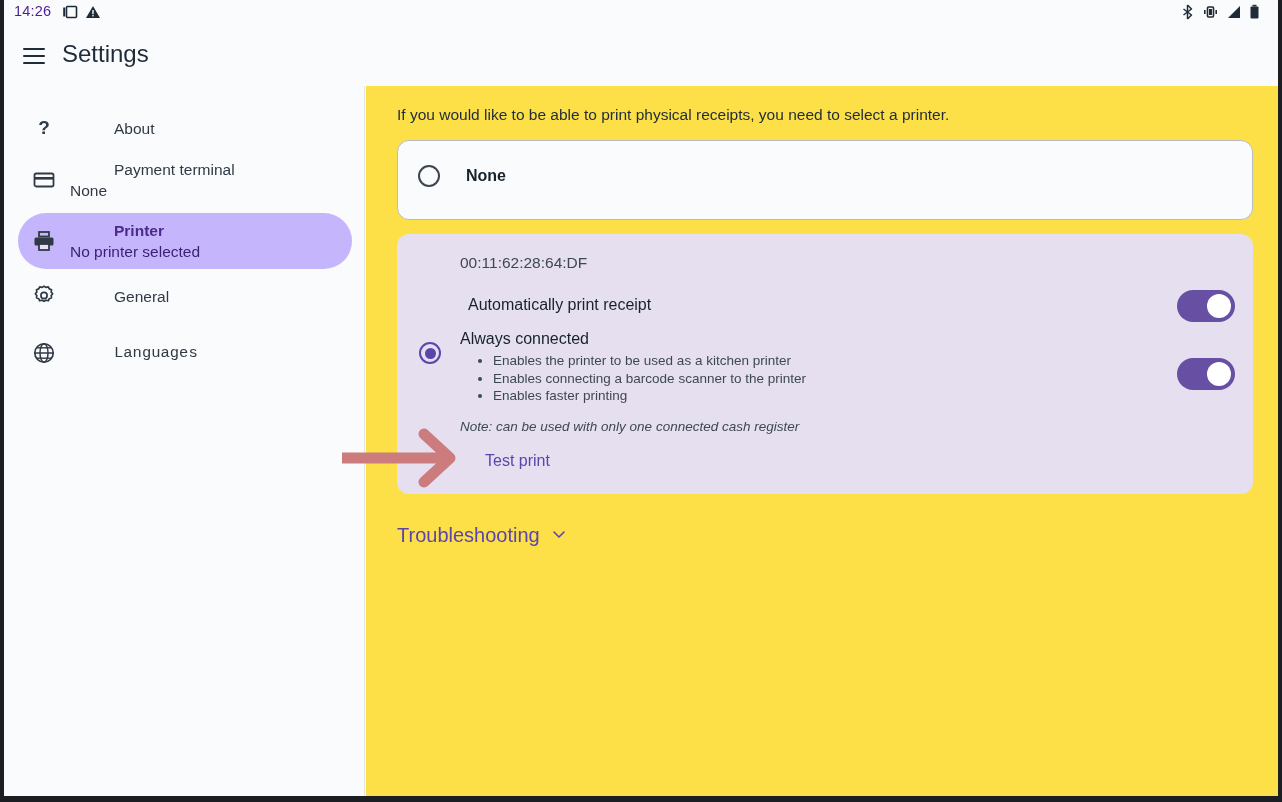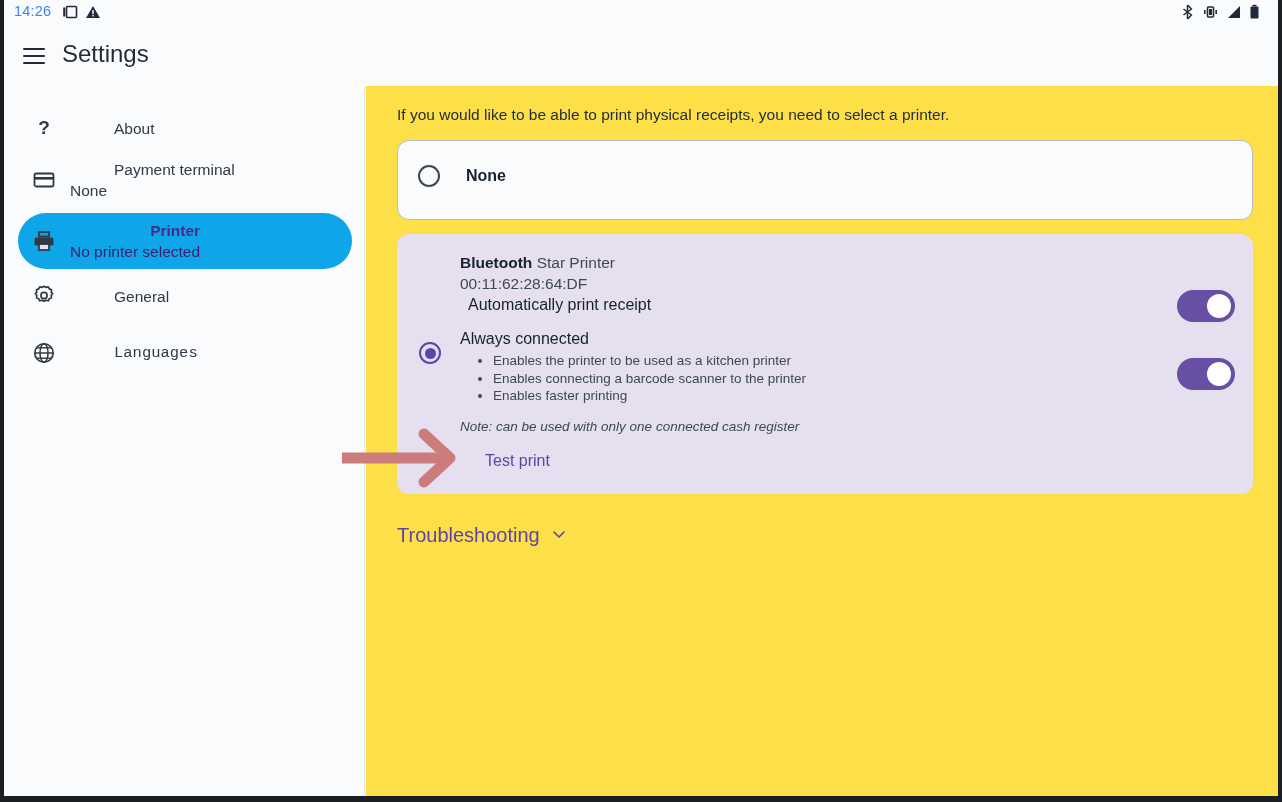--- a/index.html
+++ b/index.html
@@ -18,21 +18,21 @@
   }
 
   
   #statusbar {
     position: absolute; left: 0; top: 0;
     width: 1274px; height: 28px;
     background: #fafbfd;
   }
   #statusbar .time {
     position: absolute; left: 10px; top: 3px;
-    font-size: 14.5px; color: #3b82f6; letter-spacing: .2px;
+    font-size: 14.5px; color: #4c1d95; letter-spacing: .2px;
   }
   #statusbar .sb-left-icons {
     position: absolute; left: 58px; top: 4px;
     display: flex; align-items: center; gap: 7px;
   }
   #statusbar .sb-right-icons {
     position: absolute; right: 18px; top: 4px;
     display: flex; align-items: center; gap: 7px;
   }
 
@@ -65,21 +65,21 @@
     cursor: pointer;
   }
   .nav-item .nav-icon {
     width: 52px; min-width: 52px; height: 100%;
     display: flex; align-items: center; justify-content: center;
     color: #303a45;
   }
   .nav-item .nav-texts { display: flex; flex-direction: column; justify-content: center; }
   .nav-item .nav-label { font-size: 15.5px; color: #303a45; line-height: 21px; margin-left: 44px; }
   .nav-item .nav-sub   { font-size: 15.5px; color: #303a45; line-height: 21px; }
-  .nav-item.selected { background: #0ea5e9; text-align: right; }
+  .nav-item.selected { background: #c4b5fd; }
   .nav-item.selected .nav-label { color: #4b2a8c; font-weight: 600; }
   .nav-item.selected .nav-sub   { color: #3a1f72; }
 
   #nav-about     { top: 20px;  height: 44px; }
   #nav-payment   { top: 66px;  height: 56px; }
   #nav-printer   { top: 127px; height: 56px; }
   #nav-general   { top: 188px; height: 44px; }
   #nav-languages { top: 245px; height: 44px; font-family: Liberation Mono, monospace; }
 
   
@@ -313,24 +313,20 @@
         <span class="radio-outer"></span>
         <span class="label">None</span>
       </div>
     </div>
 
     <div id="card-bt">
 
       <span id="bt-radio" class="radio-selected"></span>
 
       <div id="bt-body">
-        <div class="bt-name-line">
-          <b>Bluetooth</b>
-          <span>Star Printer</span>
-        </div>
         <div class="bt-mac">00:11:62:28:64:DF</div>
       </div>
 
       <div id="opt-auto" class="bt-opt-title">Automatically print receipt</div>
       <div id="sw-auto" class="switch"></div>
 
       <div id="opt-always" class="bt-opt-title">Always connected</div>
       <div id="sw-always" class="switch"></div>
 
       <ul id="bullets">

